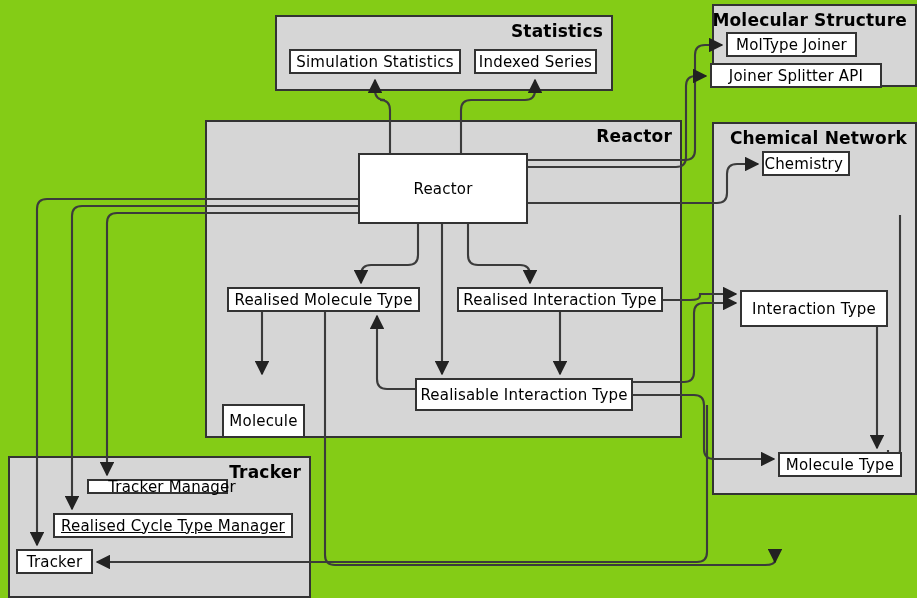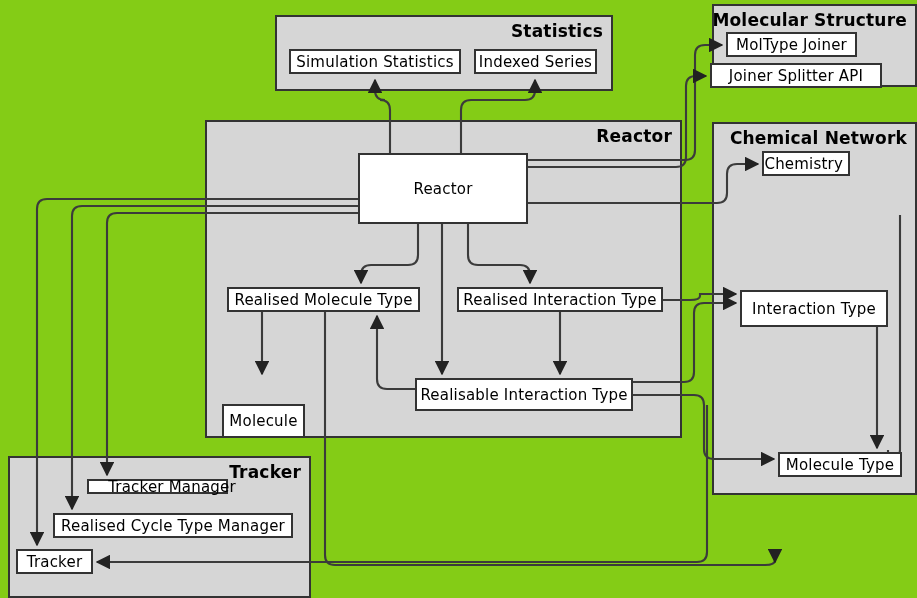--- a/index.html
+++ b/index.html
@@ -166,20 +166,20 @@
   </div>
   <div class="node" id="node-realisable-interaction-type" style="left: 415px; top: 378px; width: 218px; height: 33px;">
     <span>Realisable Interaction Type</span>
   </div>
   <div class="node" id="node-molecule-type" style="left: 778px; top: 452px; width: 124px; height: 25px;">
     <span>Molecule Type</span>
   </div>
   <div class="node" id="node-tracker-manager" style="left: 87px; top: 479px; width: 141px; height: 15px; padding-left: 34px;">
     <span>Tracker Manager</span>
   </div>
-  <div class="node" id="node-realised-cycle-type-manager" style="left: 53px; top: 513px; width: 240px; height: 25px;">
+  <div class="node" id="node-realised-cycle-type-manager" style="left: 53px; top: 513px; width: 240px; height: 25px; text-decoration: underline;">
     <span>Realised Cycle Type Manager</span>
   </div>
   <div class="node" id="node-tracker" style="left: 16px; top: 549px; width: 77px; height: 25px;">
     <span>Tracker</span>
   </div>
 
 </div>
 
 </body></html>

